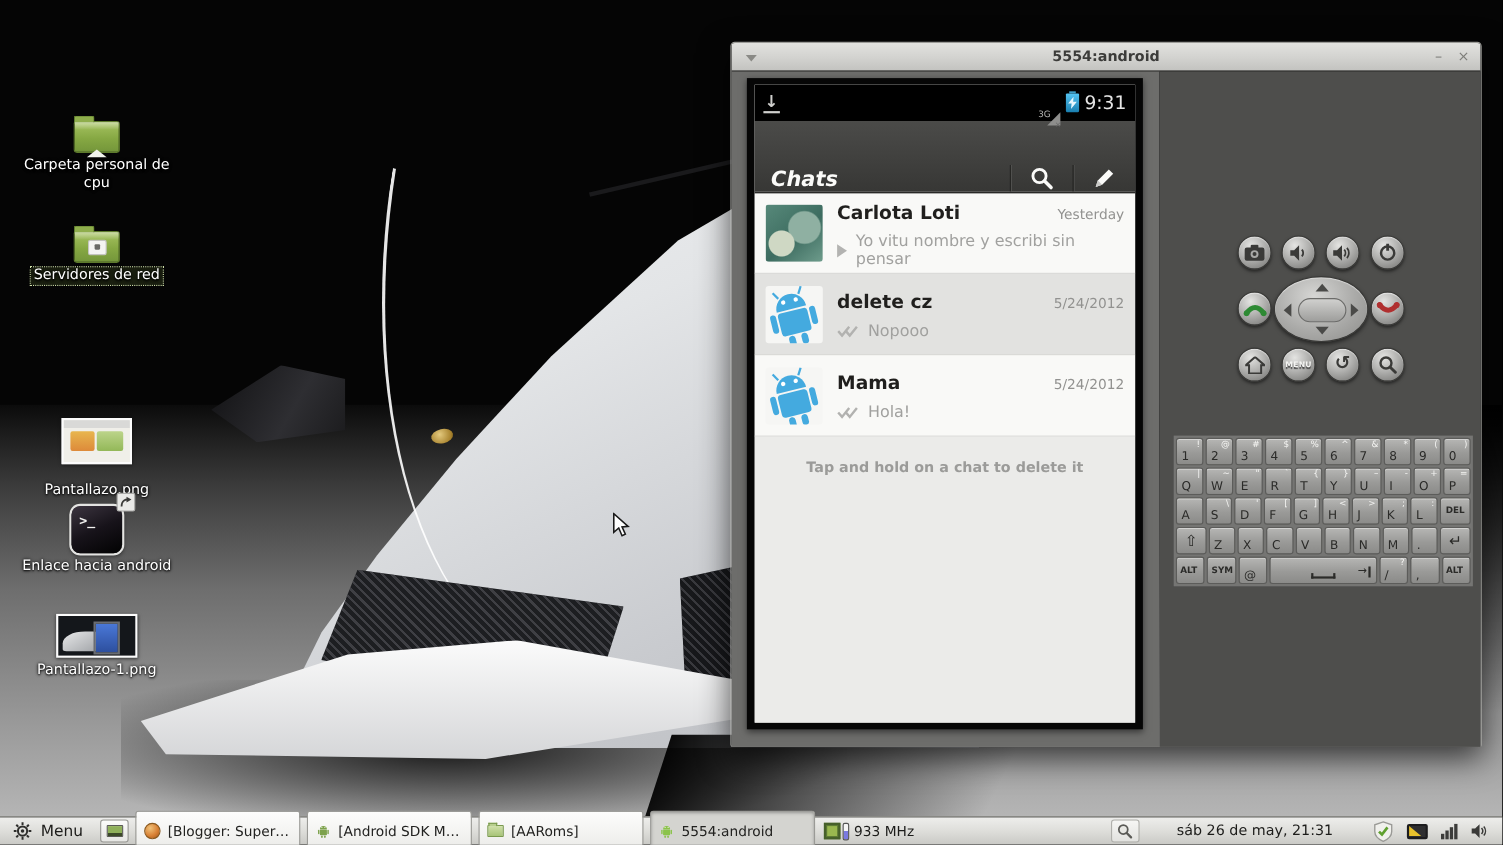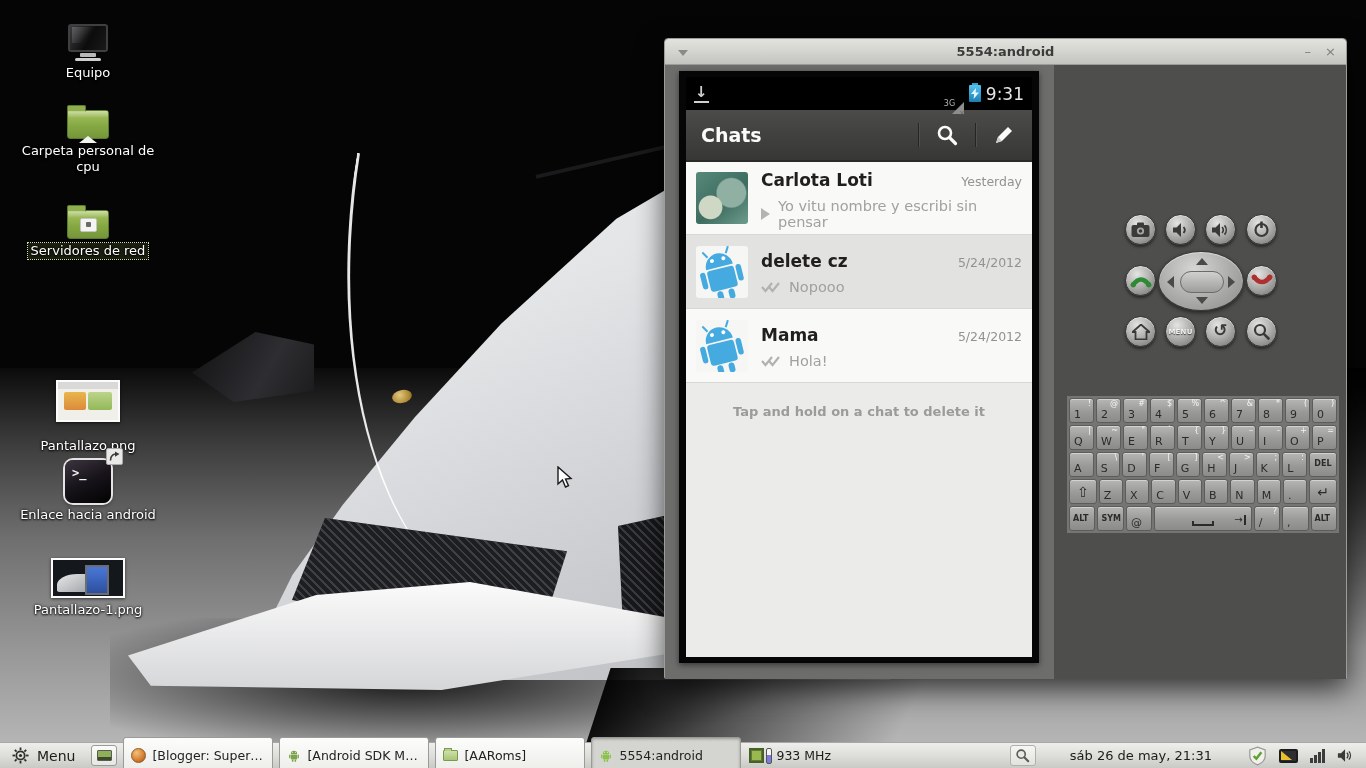--- a/index.html
+++ b/index.html
@@ -128,22 +128,22 @@
   .sig3g { position:relative; width:20px; height:16px;margin-top:26px; }
   .sig3g .lbl { position:absolute; left:0; top:0; font-size:8px; color:#b4b4b2; }
   .sig3g .tri { position:absolute; right:0; bottom:1px; width:0; height:0;
              border-left:12px solid transparent; border-bottom:12px solid #8e8e8c; }
   .sig3g .x { position:absolute; right:-1px; bottom:-2px; font-size:7px; color:#666; }
   .battery { position:relative; width:12px; height:17px; background:linear-gradient(#54c4f2,#1a7fb0);
              border-radius:1px; display:flex; align-items:center; justify-content:center; }
   .battery::before { content:""; position:absolute; top:-2px; left:3px; width:6px; height:2px; background:#3f9ec6; }
   .sb-time { font-size:17px; }
 
-  .actionbar { height:52px; background:linear-gradient(#4b4b49,#373735); display:flex; align-items:center;
-             border-bottom:2px solid #2a2a28; flex-shrink:0; }
+  .actionbar { height:66px; background:linear-gradient(#4b4b49,#373735); display:flex; align-items:flex-end;
+             border-bottom:2px solid #2a2a28; flex-shrink:0;font-style:italic; }
   .ab-title { flex:1; display:flex; align-items:center; padding-left:15px;
              color:#fbfbf9; font-size:19px; font-weight:bold; }
   .ab-btn { width:57px; display:flex; align-items:center; justify-content:center;
              border-left:1px solid #252523; box-shadow:inset 1px 0 0 #50504e; }
 
   .chat-row { display:flex; align-items:center; padding:0 10px; background:#f9f9f7;
              border-bottom:1px solid #d7d7d5; flex-shrink:0; height:73px; }
   .chat-row.alt { background:#e2e2e0; height:74px; }
   .chat-row.r3 { height:74px; }
   .avatar { width:52px; height:52px; border-radius:3px; margin-right:13px; overflow:hidden;
@@ -254,28 +254,20 @@
     <div class="hood-line"></div>
     <div class="car-wiper"></div>
     <div class="car-headlight"></div>
     <div class="car-grille"></div>
     <div class="car-grille-right"></div>
     <div class="car-splitter"></div>
     <div class="car-badge"></div>
     <div class="photo-shadow"></div>
   </div>
 
-  <div class="dicon" style="left:10px; top:24px;">
-    <span>
-      <span class="icon-computer" style="display:block"></span>
-      <span class="computer-stand" style="display:block; margin:1px auto 0;"></span>
-      <span class="computer-base" style="display:block; margin:1px auto 0;"></span>
-    </span>
-    <div class="dlabel">Equipo</div>
-  </div>
 
   <div class="dicon" style="left:10px; top:102px;">
     <span class="icon-folder">
       <span class="ovl-home"><span class="roof"></span><span class="base"></span></span>
     </span>
     <div class="dlabel">Carpeta personal de cpu</div>
   </div>
 
   <div class="dicon" style="left:10px; top:202px;">
     <span class="icon-folder">

